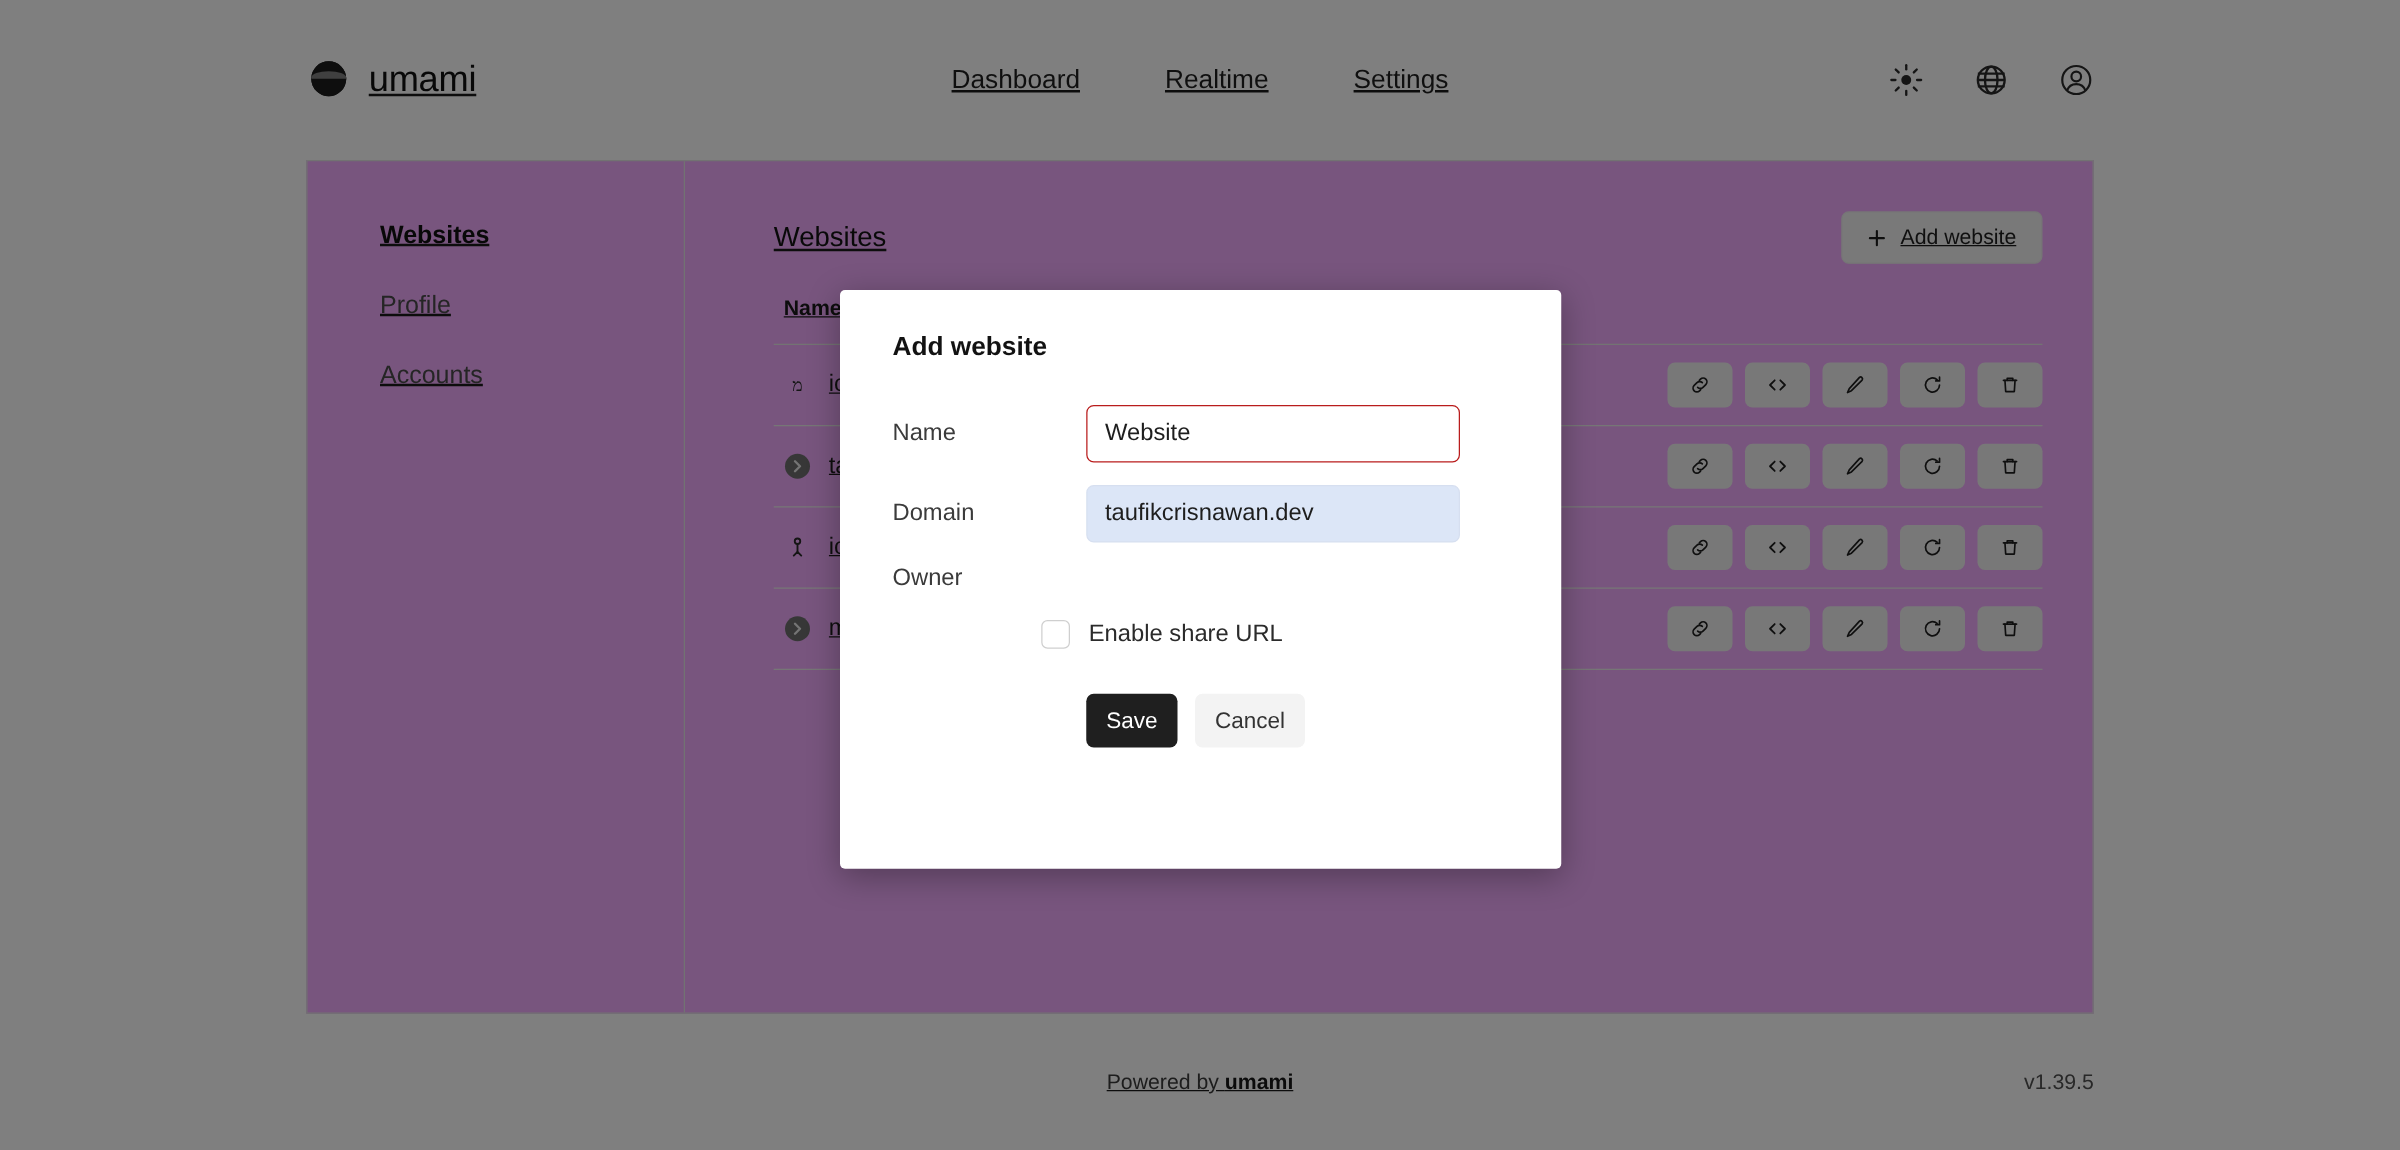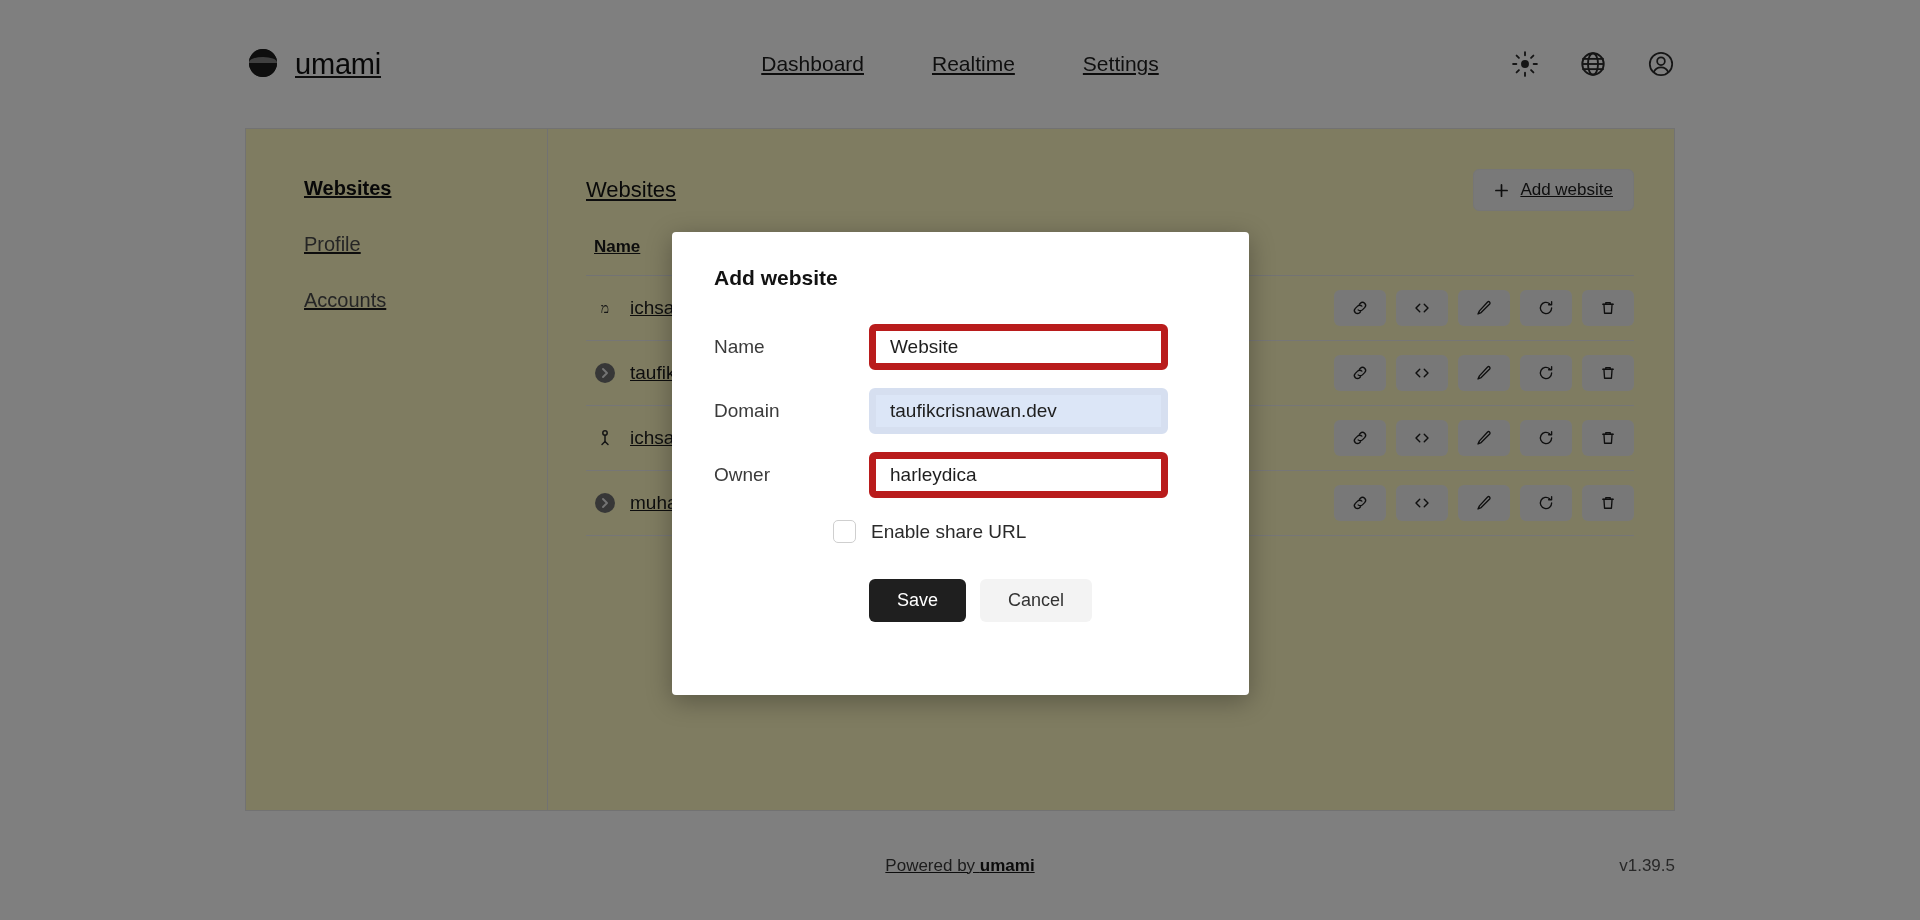--- a/index.html
+++ b/index.html
@@ -87,21 +87,22 @@
     display: flex;
     justify-content: center;
     padding: 0 245px;
   }
   .panel {
     width: 1430px;
     border: 1px solid #e4e4e4;
     border-top: 1px solid #e4e4e4;
     display: flex;
     height: 683px;
-    background: #fef9c3;
+    background: #f0abfc;
+    gap: 33px;
   }
 
   .sidebar {
     width: 302px;
     border-right: 1px solid #e4e4e4;
     padding: 38px 0 0 58px;
     flex: none;
   }
   .side-item {
     font-size: 20px;
@@ -225,21 +226,21 @@
   }
   .form-label {
     width: 155px;
     flex: none;
     font-size: 19px;
     color: #3b3b3b;
   }
   .form-field {
     width: 299px;
     height: 46px;
-    border: 7px solid #b91c1c;
+    border: 1px solid #b91c1c;
     border-radius: 6px;
     padding: 0 14px;
     font-size: 19px;
     font-family: inherit;
     color: #1e1e1e;
     background: #fff;
     outline: none;
   }
   .form-field.selected {
     background: #dce6f7;
@@ -264,21 +265,21 @@
   .btn-row {
     display: flex;
     gap: 14px;
     margin: 36px 0 0 155px;
   }
   .btn {
     border: none;
     border-radius: 6px;
     font-size: 18px;
     font-family: inherit;
-    padding: 11px 28px;
+    padding: 11px 16px;
     cursor: pointer;
   }
   .btn-save { background: #1f1f1f; color: #ffffff; }
   .btn-cancel { background: #f3f3f3; color: #333333; }
 </style>
 </head>
 <body>
 
 <div id="page-root">
 
@@ -586,21 +587,20 @@
     <input class="form-field" type="text" value="Website" style="">
   </div>
 
   <div class="form-row">
     <div class="form-label">Domain</div>
     <input class="form-field selected" type="text" value="taufikcrisnawan.dev" style="">
   </div>
 
   <div class="form-row">
     <div class="form-label">Owner</div>
-    <input class="form-field" type="text" value="harleydica" style="">
   </div>
 
   <div class="check-row">
     <span class="checkbox"></span>
     <span class="check-label">Enable share URL</span>
   </div>
 
   <div class="btn-row">
     <button class="btn btn-save">Save</button>
     <button class="btn btn-cancel">Cancel</button>

